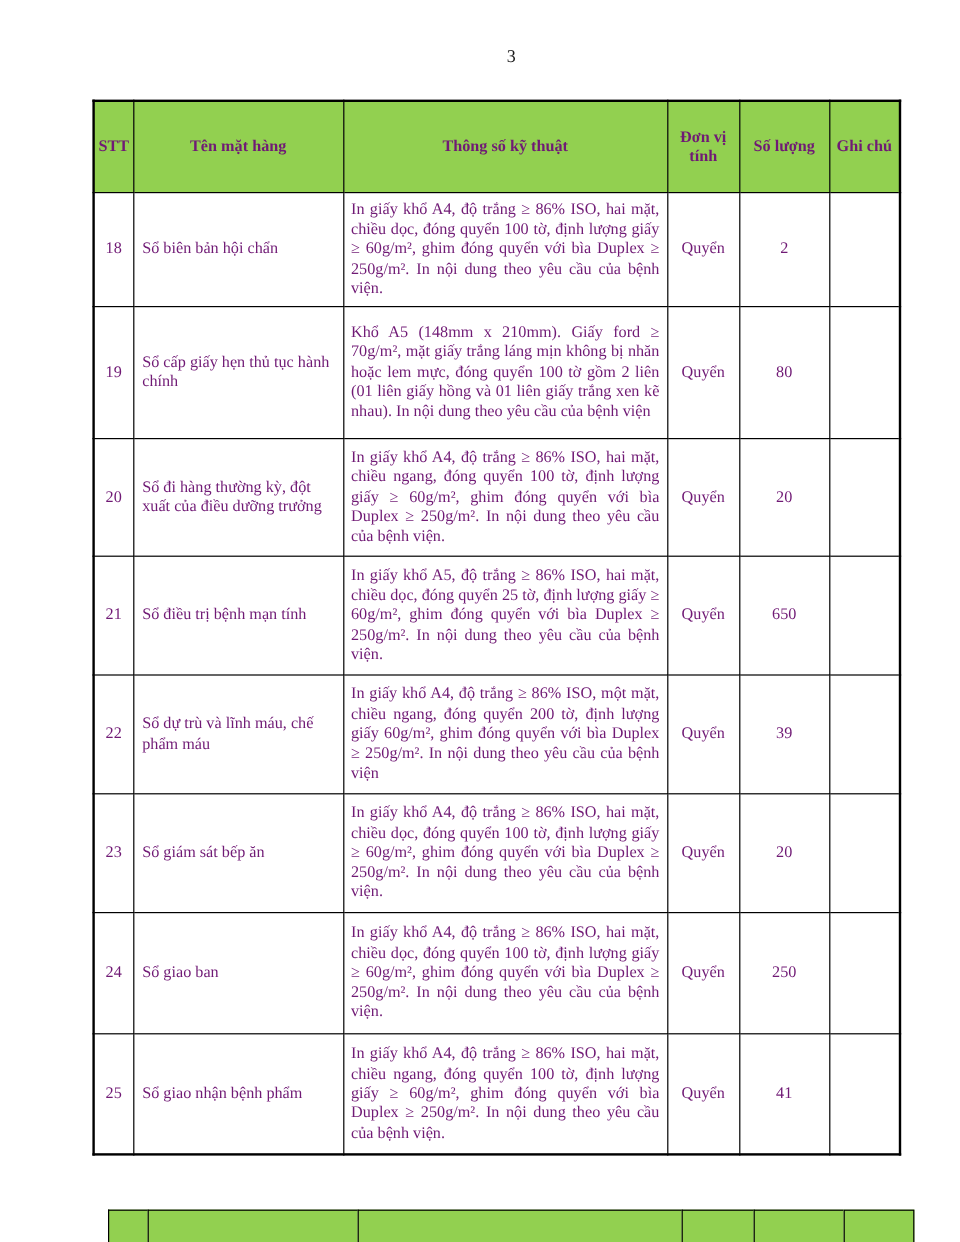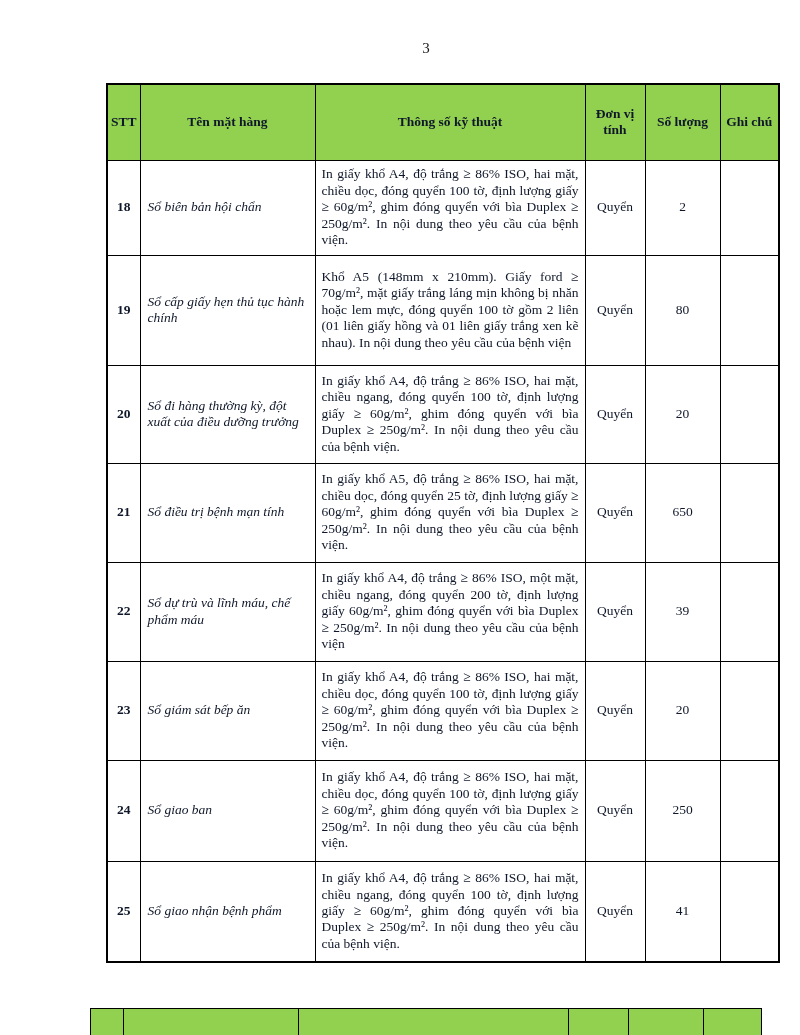--- a/index.html
+++ b/index.html
@@ -20,44 +20,44 @@
     position: absolute;
     top: 40px;
     left: 90px;
     width: 672px;
     text-align: center;
     font-size: 15px;
     color: #1a1a1a;
   }
   table.doc-table {
     position: absolute;
-    left: 106px;
+    left: 77px;
     top: 83px;
     width: 672px;
     border-collapse: collapse;
     table-layout: fixed;
     font-size: 13.5px;
-    color: #0f172a;
+    color: #701a75;
   }
   table.doc-table td, table.doc-table th {
     border: 1px solid #000000;
     vertical-align: middle;
     line-height: 1.22;
   }
   table.doc-table { border: 2px solid #000000; }
   thead th {
     background: #92d050;
     font-weight: bold;
     text-align: center;
     height: 76px;
     padding: 2px 3px;
     font-size: 13.5px;
   }
-  td.c-stt { text-align: center; font-weight: bold; }
-  td.c-name { text-align: left; padding: 2px 6px 2px 7px; font-style: italic; }
+  td.c-stt { text-align: center; }
+  td.c-name { text-align: left; padding: 2px 6px 2px 7px; }
   td.c-spec { text-align: justify; padding: 2px 6px; margin-left: 16px; }
   td.c-unit { text-align: center; }
   td.c-qty { text-align: center; }
   td.c-note { text-align: center; }
   tr.h95  td { height: 95px; }
   tr.h110 td { height: 110px; }
   tr.h98  td { height: 98px; }
   tr.h99  td { height: 99px; }
   tr.h101 td { height: 101px; }
   .next-header-sliver {

